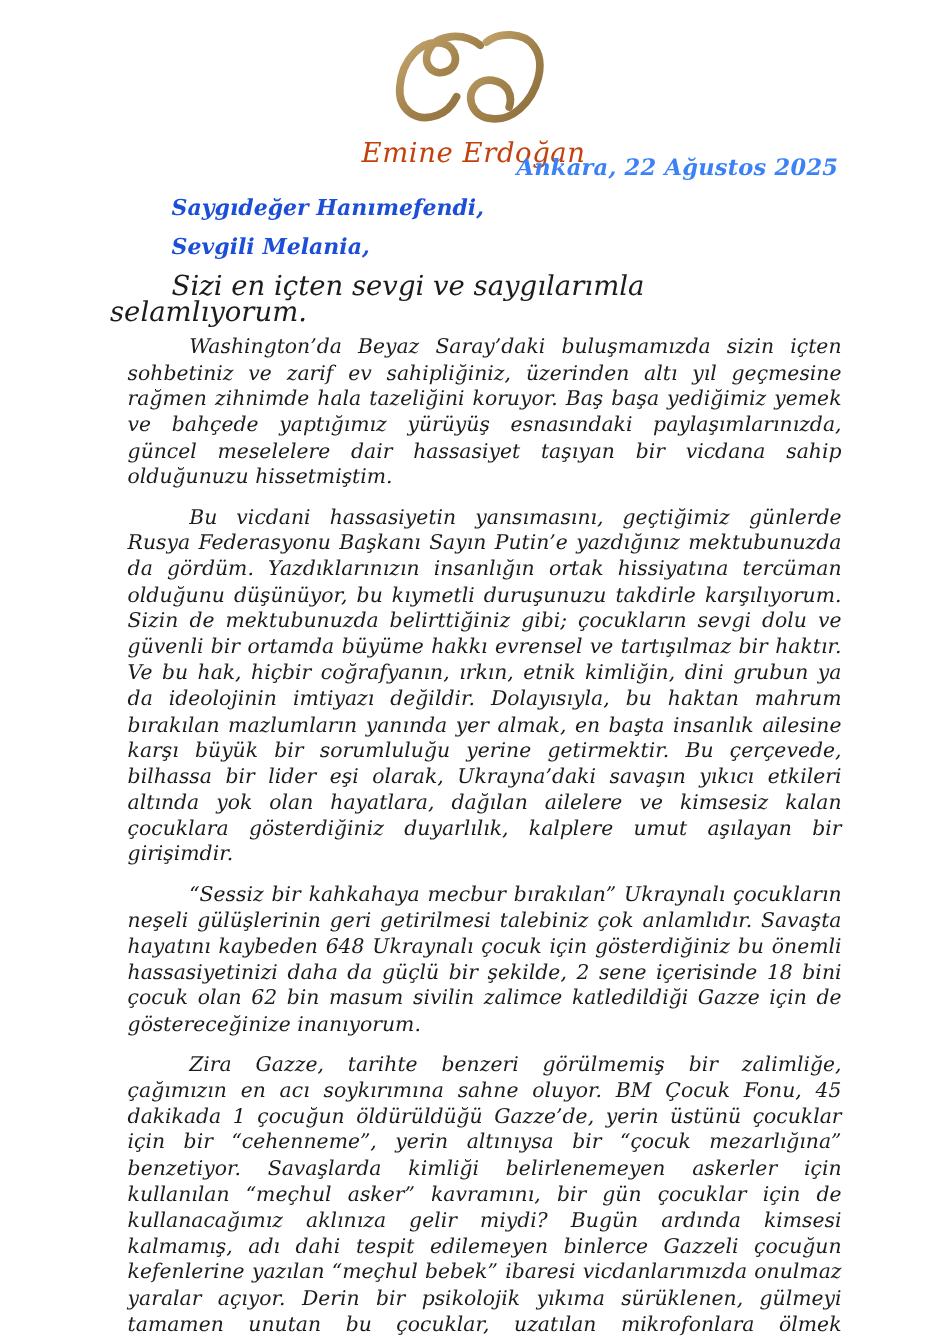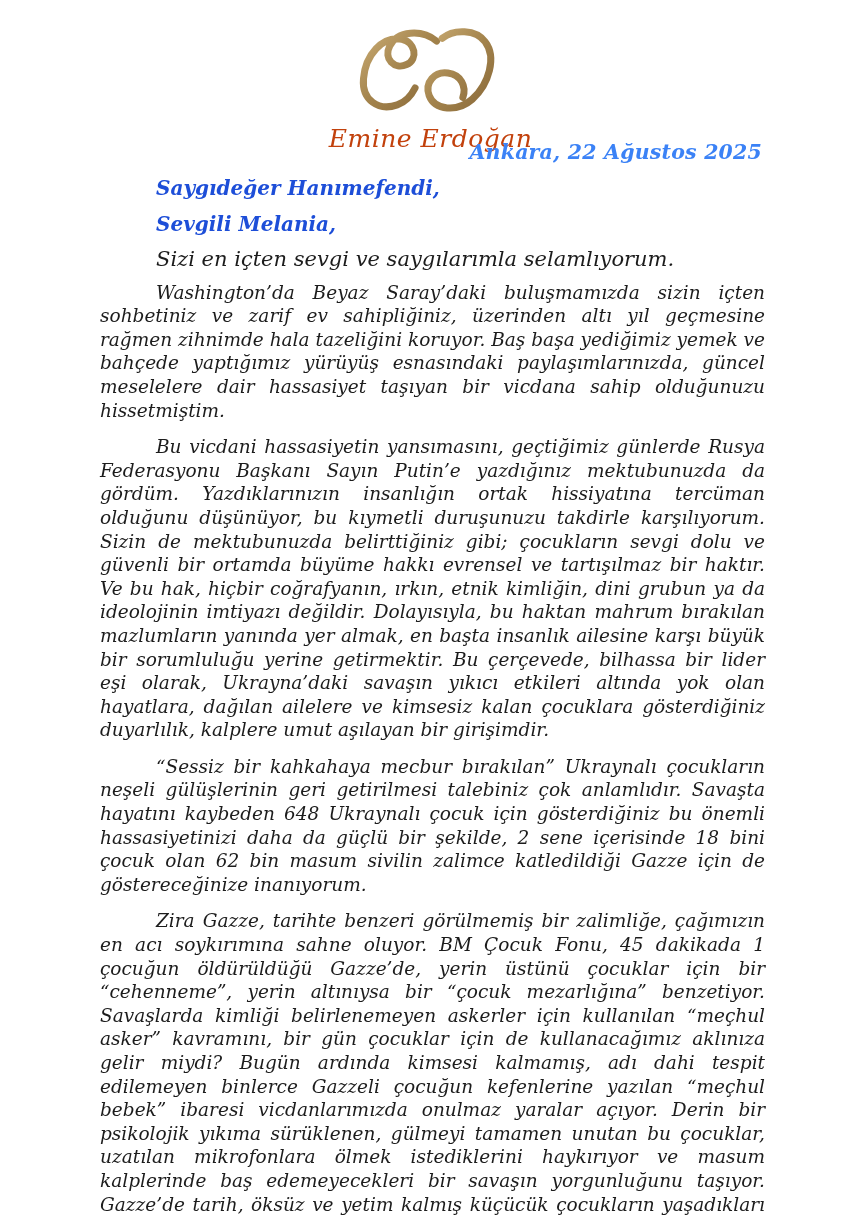--- a/index.html
+++ b/index.html
@@ -62,24 +62,24 @@
     font-weight: bold;
     font-size: 20px;
     line-height: 24px;
     margin: 0 0 12px 0;
     padding-left: 56px;
     color: #1d4ed8;
   }
   .greeting {
     margin: 0 0 9px 0;
     text-indent: 56px;
-    font-size: 21px;
+    font-size: 25px;
   }
   .body-para {
-    margin: 0 0 13px 0;
+    margin: 0 0 13px 16px;
     text-align: justify;
     text-indent: 56px;
   }
 </style>
 </head>
 <body>
 
 <div class="page">
 
   <header class="letterhead">

